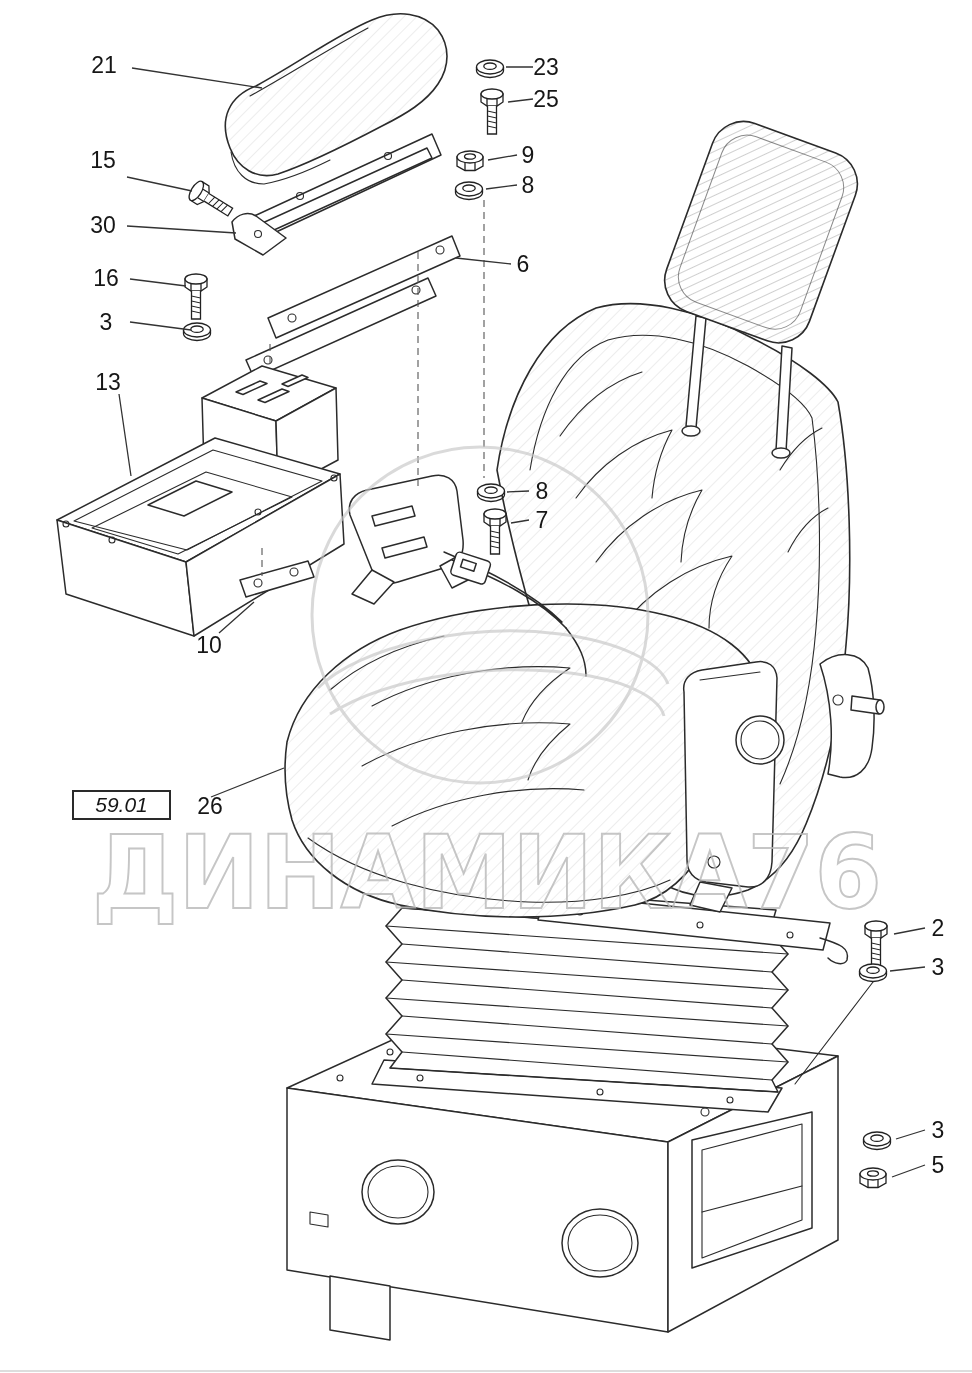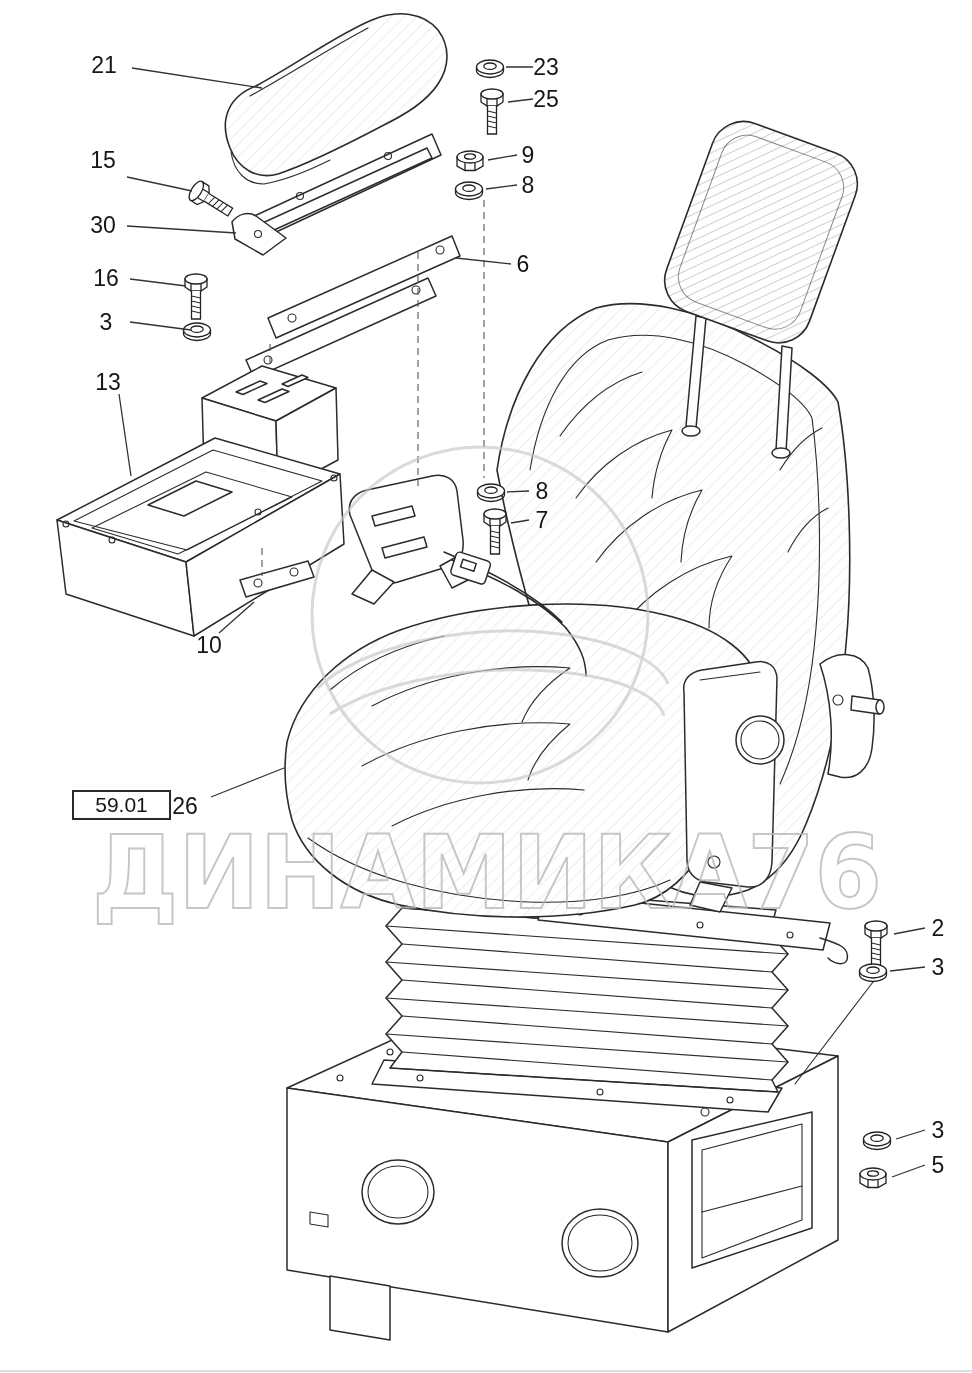--- a/index.html
+++ b/index.html
@@ -3,21 +3,21 @@
 <meta charset="utf-8">
 <style>
   html,body{margin:0;padding:0;background:#fff;}
   .stage{position:relative;width:972px;height:1373px;background:#fff;overflow:hidden;
          font-family:"Liberation Sans", sans-serif;}
   .stage svg{position:absolute;left:0;top:0;}
   .callout{position:absolute;transform:translate(-50%,-50%);font-size:23px;color:#161616;
            white-space:nowrap;line-height:1;}
   .groupbox{position:absolute;left:72px;top:790px;width:99px;height:30px;border:2px solid #2a2a2a;
             background:#fff;display:flex;align-items:center;justify-content:center;
-            font-size:21px;color:#161616;box-sizing:border-box;}
+            font-size:21px;color:#161616;box-sizing:border-box;font-style:italic;}
   
   .ln{fill:none;stroke:#2b2b2b;stroke-width:1.5;stroke-linecap:round;stroke-linejoin:round;}
   .thin{stroke-width:1.1;}
   .fw{fill:#fff;stroke:#2b2b2b;stroke-width:1.5;stroke-linejoin:round;}
   .leader{fill:none;stroke:#333;stroke-width:1.3;}
   .dash{fill:none;stroke:#555;stroke-width:1.1;stroke-dasharray:7 5;}
   .wm{fill:none;stroke:#c6c6c6;}
 </style>
 </head>
 <body>
@@ -258,21 +258,21 @@
   <span class="callout" style="left:528px;top:185px">8</span>
   <span class="callout" style="left:103px;top:160px">15</span>
   <span class="callout" style="left:103px;top:225px">30</span>
   <span class="callout" style="left:106px;top:278px">16</span>
   <span class="callout" style="left:523px;top:264px">6</span>
   <span class="callout" style="left:106px;top:322px">3</span>
   <span class="callout" style="left:108px;top:382px">13</span>
   <span class="callout" style="left:542px;top:491px">8</span>
   <span class="callout" style="left:542px;top:520px">7</span>
   <span class="callout" style="left:209px;top:645px">10</span>
-  <span class="callout" style="left:185px;top:806px">26</span>
+  <span class="callout" style="left:210px;top:806px">26</span>
   <span class="callout" style="left:938px;top:928px">2</span>
   <span class="callout" style="left:938px;top:967px">3</span>
   <span class="callout" style="left:938px;top:1130px">3</span>
   <span class="callout" style="left:938px;top:1165px">5</span>
 
   <div class="groupbox">
     <span>59.01</span>
   </div>
 
 </div>

